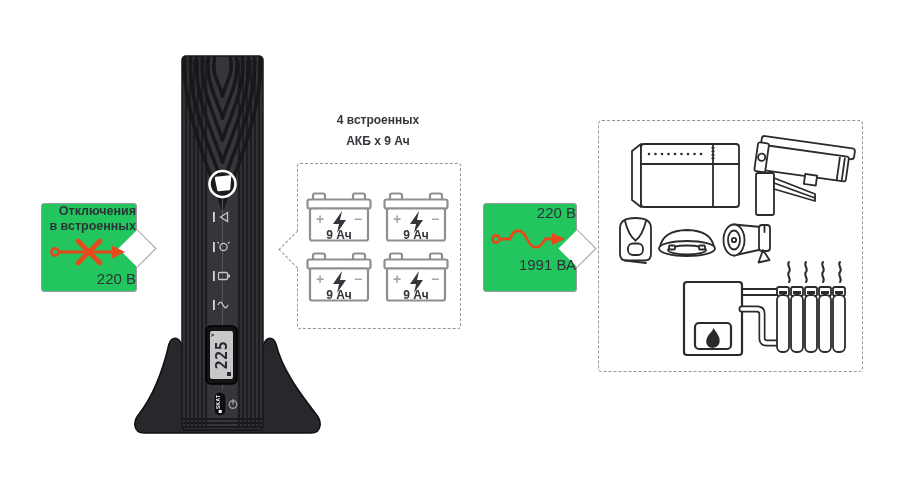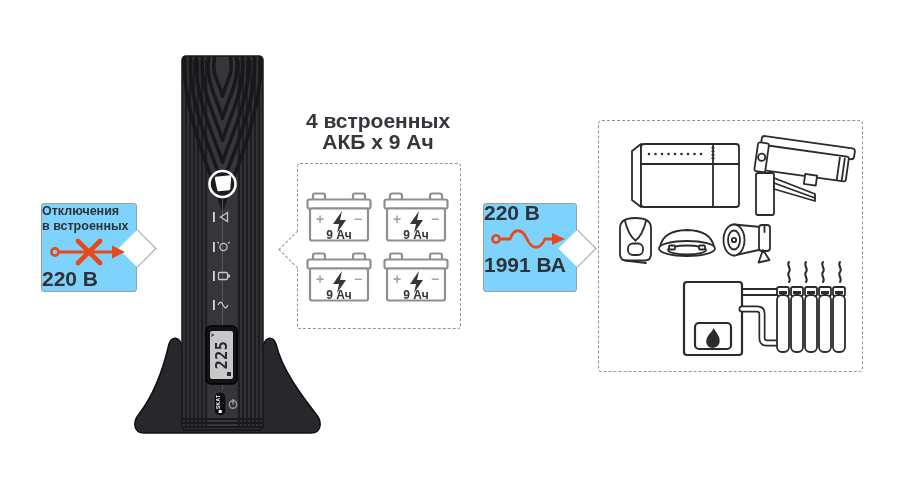--- a/index.html
+++ b/index.html
@@ -3,40 +3,40 @@
 <meta charset="utf-8">
 <style>
   html,body{margin:0;padding:0;}
   body{
     width:900px;height:485px;background:#ffffff;position:relative;overflow:hidden;
     font-family:"Liberation Sans", sans-serif;
   }
 
   
   .callout{
-    position:absolute;background:#7dd3fc;border:1.6px solid #9b9ea1;border-radius:3px;
-    text-align:left;color:#2f3237;z-index:2;
+    position:absolute;background:#22c55e;border:1.6px solid #9b9ea1;border-radius:3px;
+    text-align:right;color:#2f3237;z-index:2;
   }
   .callout .tip{
     position:absolute;width:26px;height:26px;background:#fff;transform:rotate(45deg);
     top:50%;margin-top:-13px;right:-14.5px;
     border-top:1.6px solid #9b9ea1;border-right:1.6px solid #9b9ea1;
   }
   .callout-input{left:41px;top:203px;width:94px;height:87px;}
   .callout-output{left:483px;top:203px;width:92px;height:87px;}
   .callout .small-line{font-size:12.5px;font-weight:700;line-height:15px;position:relative;z-index:3;}
-  .callout .big-line{font-size:21px;font-weight:700;line-height:18px;position:relative;z-index:3;}
+  .callout .big-line{font-size:15px;font-weight:400;line-height:18px;position:relative;z-index:3;}
   .callout svg{position:relative;z-index:3;display:block;margin:3px auto;}
   .callout-input .small-line:first-child{margin-top:7px;}
   .callout-output .big-line:first-child{margin-top:10px;}
 
   
   .battery-title{
     position:absolute;left:268px;top:110px;width:220px;text-align:center;
-    font-size:21px;font-weight:700;color:#33363b;line-height:21px;z-index:2;
+    font-size:12px;font-weight:700;color:#33363b;line-height:21px;z-index:2;
   }
   .battery-box{
     position:absolute;left:297px;top:163px;width:162px;height:164px;
     border:1.6px dashed #94969a;border-radius:3px;z-index:1;background:transparent;
   }
   .battery-box .tip-left{
     position:absolute;width:26px;height:26px;background:#fff;transform:rotate(45deg);
     left:-14.5px;top:72px;
     border-left:1.6px dashed #94969a;border-bottom:1.6px dashed #94969a;
   }

